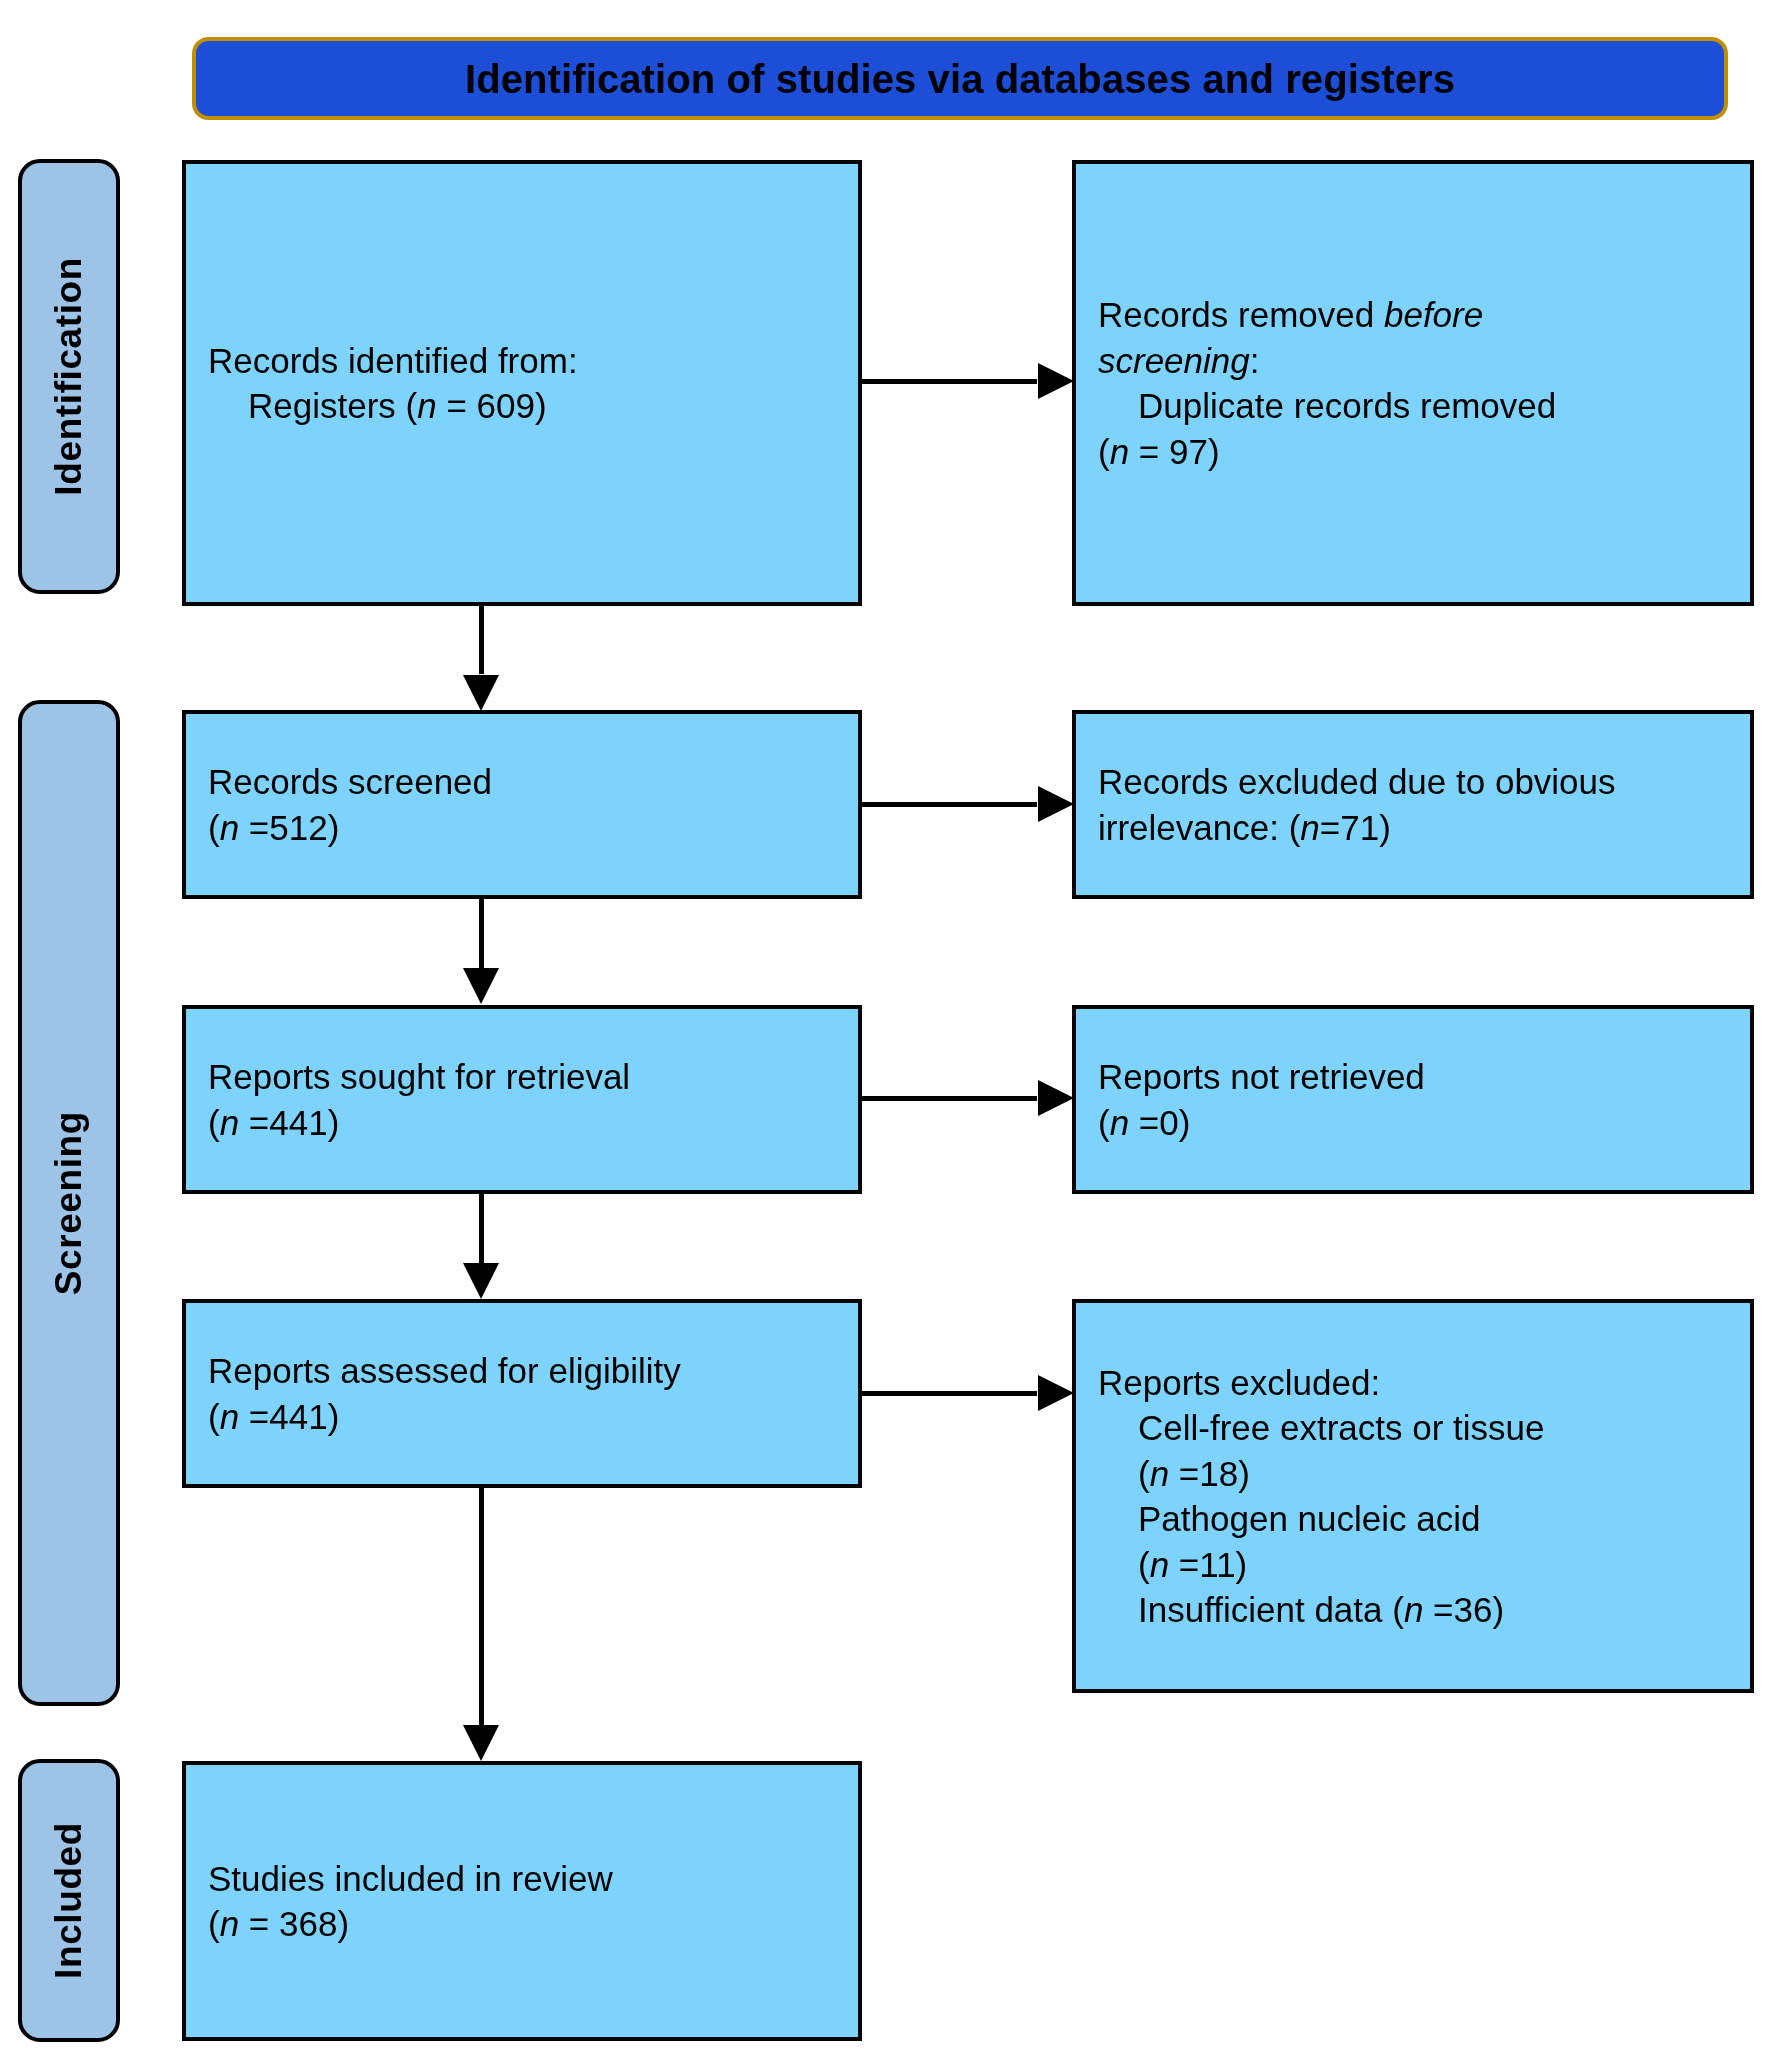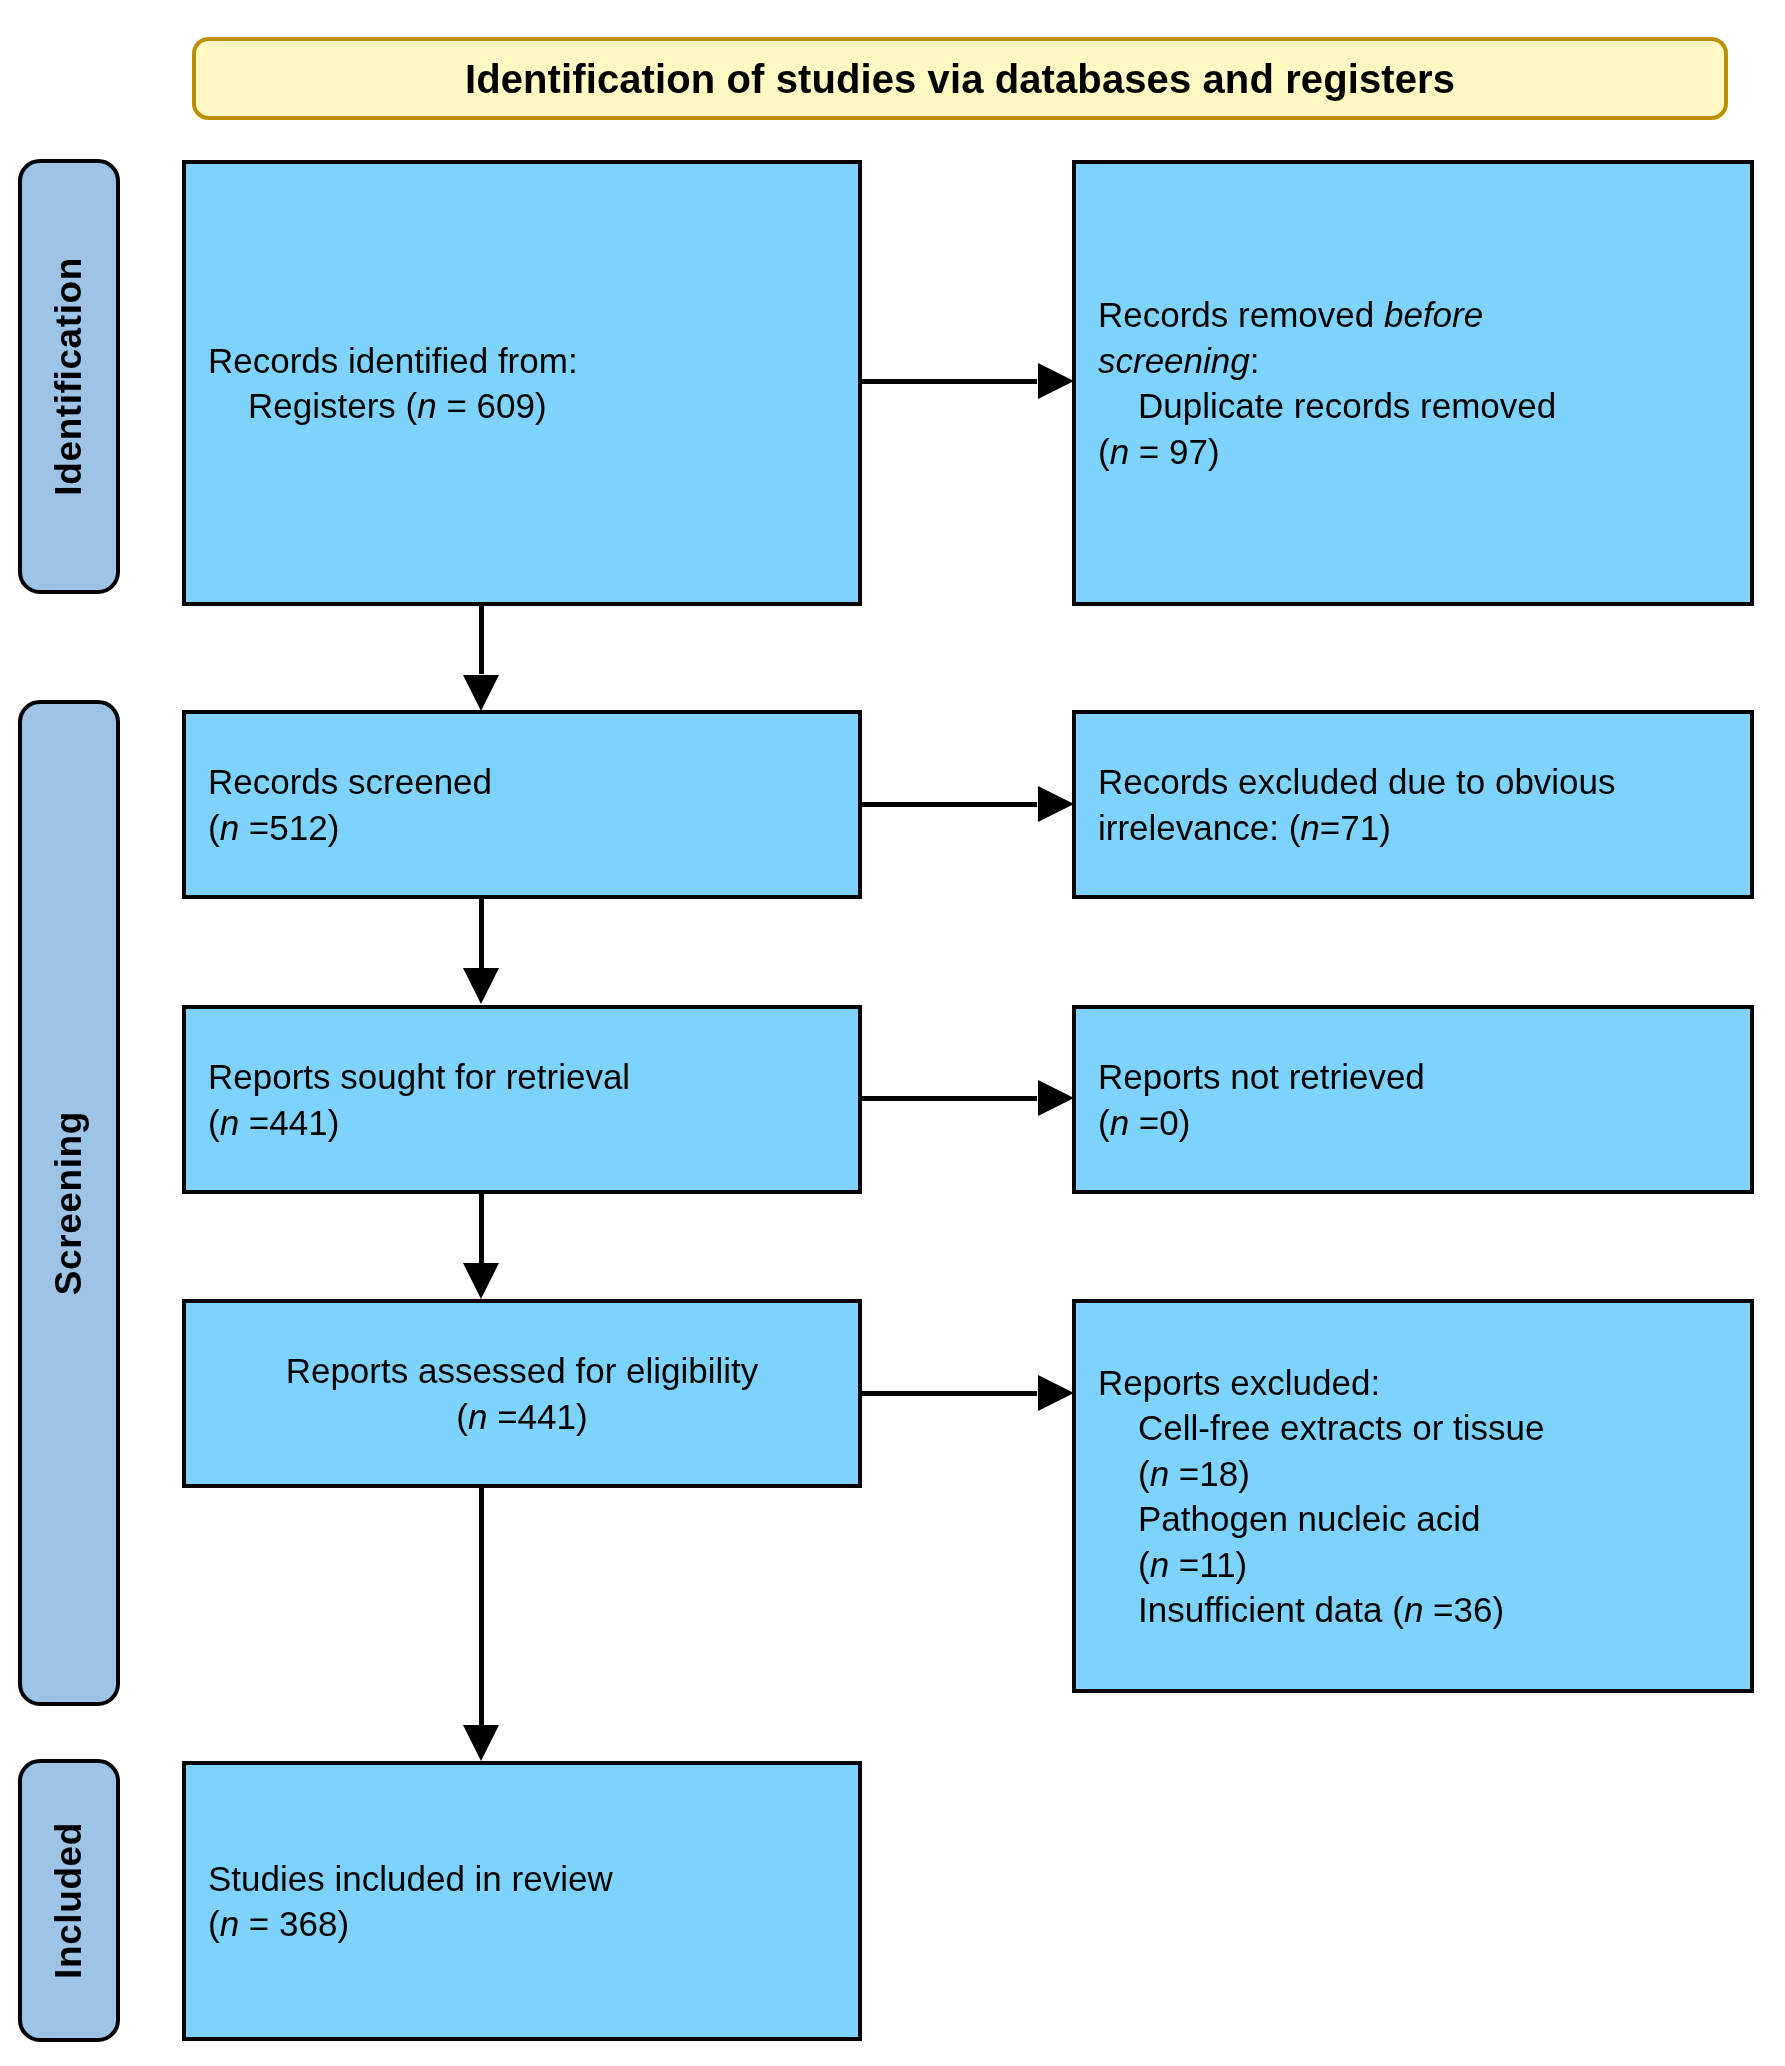--- a/index.html
+++ b/index.html
@@ -21,21 +21,21 @@
     overflow: hidden;
   }
 
   
   .banner {
     position: absolute;
     left: 192px;
     top: 37px;
     width: 1536px;
     height: 83px;
-    background: #fef9c3;
+    background: #1d4ed8;
     border: 4.5px solid #BF8F00;
     border-radius: 16.6px;
     box-sizing: border-box;
     display: flex;
     align-items: center;
     justify-content: center;
   }
   .banner-title {
     font-size: 40px;
     font-weight: bold;
@@ -199,21 +199,21 @@
       <div class="box-line"><span>(</span><em>n</em><span> =0)</span></div>
     </div>
   </div>
 
   <div class="arrow-h" style="left:862px; top:1096px; width:175px;"></div>
   <div class="arrow-h-head" style="left:1038px; top:1080px;"></div>
 
   <div class="arrow-v" style="left:479px; top:1194px; height:69px;"></div>
   <div class="arrow-v-head" style="left:463px; top:1263px;"></div>
 
-  <div class="box" style="left:182px; top:1299px; width:680px; height:189px;text-align:center;">
+  <div class="box" style="left:182px; top:1299px; width:680px; height:189px;">
     <div class="box-inner">
       <div class="box-line">Reports assessed for eligibility</div>
       <div class="box-line"><span>(</span><em>n</em><span> =441)</span></div>
     </div>
   </div>
 
   <div class="box" style="left:1072px; top:1299px; width:682px; height:394px;">
     <div class="box-inner">
       <div class="box-line">Reports excluded:</div>
       <div class="box-line indent">Cell-free extracts or tissue</div>

